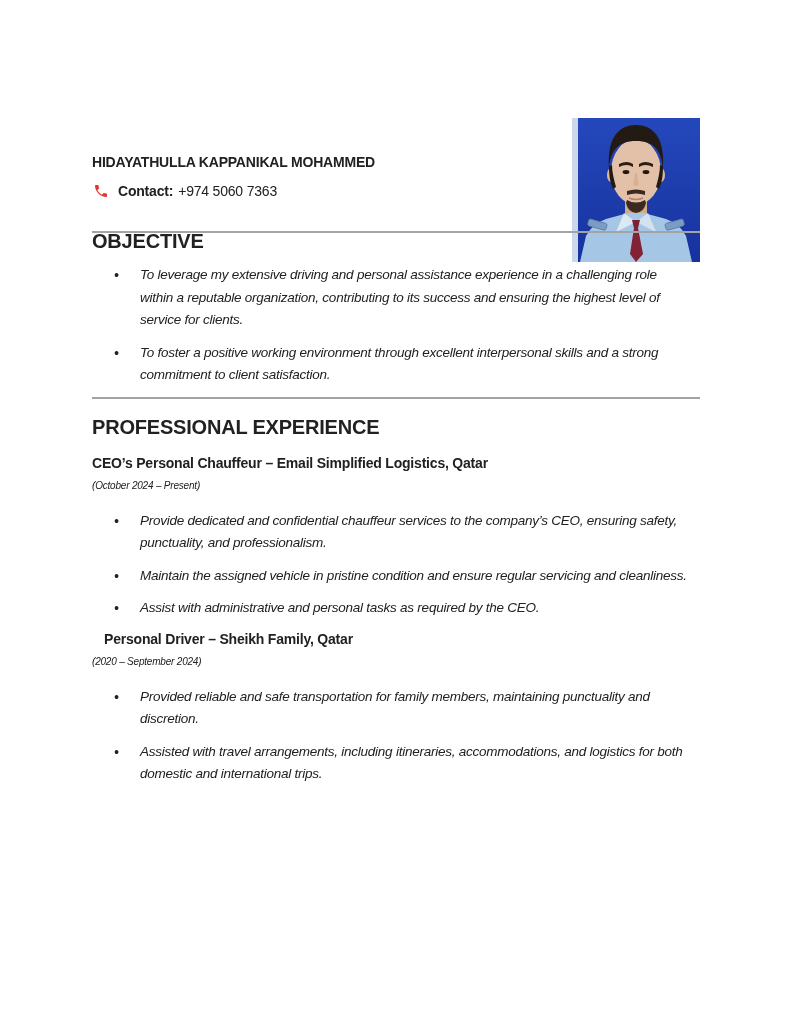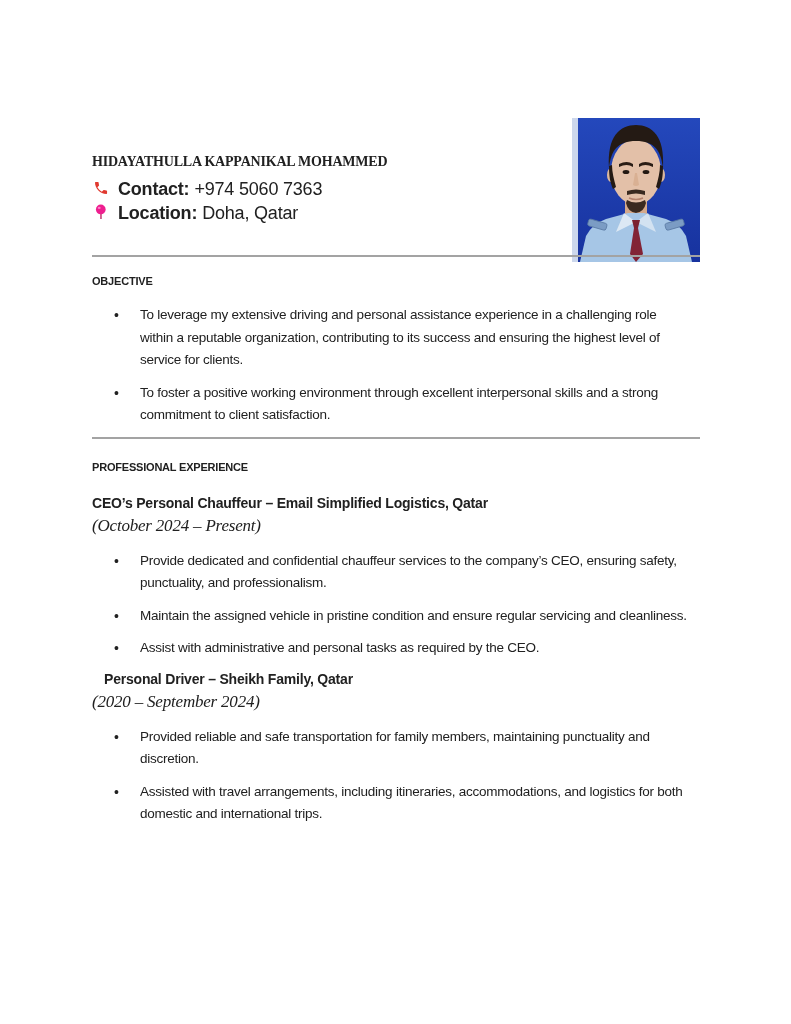--- a/index.html
+++ b/index.html
@@ -17,58 +17,59 @@
     left: 92px;
     top: 0;
     width: 608px;
   }
   .name {
     margin: 153px 16px 0 0;
     font-size: 14px;
     font-weight: bold;
     line-height: 18px;
     letter-spacing: -0.2px;
-    font-family: Liberation Serif, serif;
   }
   .contact-list { margin-top: 8px; }
   .contact-row {
     display: flex;
+    align-items: center;
     height: 24px;
-    font-size: 18px;
+    font-size: 14px;
     letter-spacing: -0.2px;
   }
   .contact-row .icon {
     width: 17px;
     height: 17px;
     margin-right: 9px;
     display: flex;
     align-items: center;
     justify-content: center;
     flex: 0 0 auto;
   }
   .contact-row .label { font-weight: bold; margin-right: 5px; white-space: pre; }
   .rule {
     border: none;
     border-top: 2px solid #a3a3a3;
     margin: 28px 0 0 0;
     height: 0;
   }
   .rule.rule-2 { margin-top: 8px; }
   .section-heading {
-    font-size: 11px;
+    font-size: 20px;
     font-weight: bold;
     line-height: 17px;
-    margin: 16px 0 0 0;
+    margin: 0 0 0 0;
     letter-spacing: -0.2px;
   }
   .section-heading.experience { margin-top: 20px; }
   ul.bullets {
     list-style: none;
     margin: 14px 8px 0 0;
     padding: 0 0 0 48px;
+    font-style: italic;
   }
   ul.bullets li {
     position: relative;
     font-size: 13.5px;
     line-height: 22.5px;
     letter-spacing: -0.25px;
     margin: 0 0 10px 0;
   }
   ul.bullets li::before {
     content: "\2022";
@@ -81,25 +82,24 @@
   .job-title {
     font-size: 14px;
     font-weight: bold;
     line-height: 18px;
     margin: 18px 0 0 0;
     letter-spacing: -0.2px;
   }
   .job-title.job-2 { margin-top: 4px; padding-left: 12px; }
   .job-dates {
     font-style: italic;
-    font-size: 17px;
+    font-size: 10px;
     line-height: 20px;
     margin-top: 4px;
     letter-spacing: -0.2px;
-    font-family: Liberation Serif, serif;
   }
   .photo {
     position: absolute;
     left: 572px;
     top: 118px;
     width: 128px;
     height: 144px;
   }
   .photo svg { display: block; width: 128px; height: 144px; }
 </style>
@@ -166,31 +166,20 @@
         <span class="icon">
           <svg viewBox="0 0 24 24" width="16" height="16">
               <path fill="#e0392f" d="M6.6 10.8c1.5 2.9 3.8 5.2 6.7 6.7l2.2-2.2c.3-.3.7-.4 1-.3 1.2.4 2.4.6 3.6.6.6 0 1 .4 1 1V20c0 .6-.4 1-1 1C10.9 21 3 13.1 3 3.9 3 3.4 3.4 3 4 3h3.5c.6 0 1 .4 1 1 0 1.3.2 2.5.6 3.6.1.4 0 .7-.3 1l-2.2 2.2z"></path>
             </svg>
         </span>
         <span class="label">Contact:</span>
         <span class="value">+974 5060 7363</span>
       </div>
 
 
-      <div class="contact-row">
-        <span class="icon">
-          <svg viewBox="0 0 16 17" width="15" height="16">
-            <path d="M8.5 10.5 L8.5 16" stroke="#c2356e" stroke-width="1.6"></path>
-            <circle cx="8.3" cy="5.8" r="5.2" fill="#ee1f8f"></circle>
-            <ellipse cx="6.6" cy="4.2" rx="1.6" ry="1.2" fill="#ff8fd0" opacity="0.85"></ellipse>
-          </svg>
-        </span>
-        <span class="label">Location:</span>
-        <span class="value">Doha, Qatar</span>
-      </div>
 
     </div>
 
     <hr class="rule rule-1">
 
     <h2 class="section-heading">OBJECTIVE</h2>
 
     <ul class="bullets">
       <li>To leverage my extensive driving and personal assistance experience in a challenging role within a reputable organization, contributing to its success and ensuring the highest level of service for clients.</li>
       <li>To foster a positive working environment through excellent interpersonal skills and a strong commitment to client satisfaction.</li>

